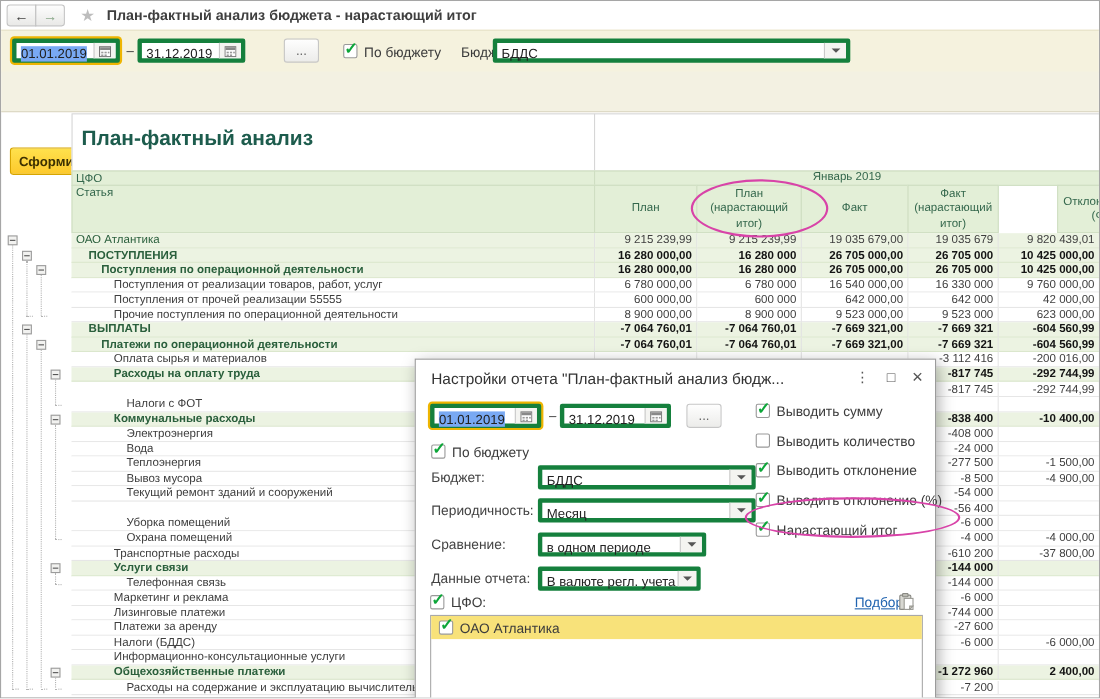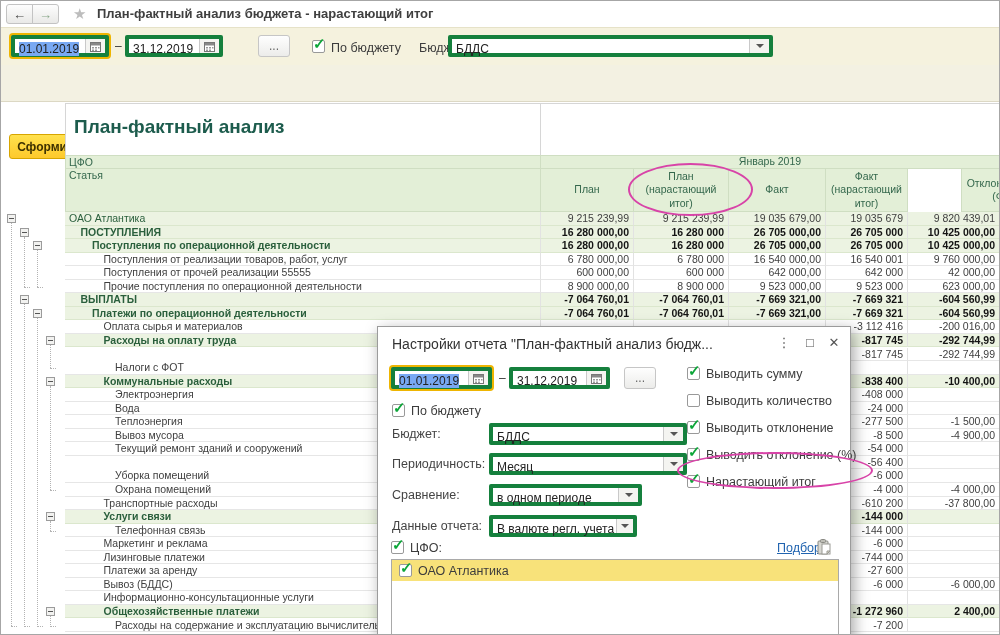--- a/index.html
+++ b/index.html
@@ -274,21 +274,21 @@
         <div class="rcell num" style="left: 569px; width: 95px; pointer-events: auto;">16 280 000</div>
         <div class="rcell num" style="left: 664px; width: 97px; pointer-events: auto;">26 705 000,00</div>
         <div class="rcell num" style="left: 761px; width: 82px; pointer-events: auto;">26 705 000</div>
         <div class="rcell num" style="left: 843px; width: 92px; pointer-events: auto;">10 425 000,00</div>
       </div>
       <div class="rrow" style="top: 251.65px;">
         <div class="rcell labelc" style="left: 0px; width: 476px; padding-left: 38.5px; pointer-events: auto;">Поступления от реализации товаров, работ, услуг</div>
         <div class="rcell num" style="left: 476px; width: 93px; pointer-events: auto;">6 780 000,00</div>
         <div class="rcell num" style="left: 569px; width: 95px; pointer-events: auto;">6 780 000</div>
         <div class="rcell num" style="left: 664px; width: 97px; pointer-events: auto;">16 540 000,00</div>
-        <div class="rcell num" style="left: 761px; width: 82px; pointer-events: auto;">16 540 001</div>
+        <div class="rcell num" style="left: 761px; width: 82px; pointer-events: auto;">16 330 000</div>
         <div class="rcell num" style="left: 843px; width: 92px; pointer-events: auto;">9 760 000,00</div>
       </div>
       <div class="rrow" style="top: 265.2px;">
         <div class="rcell labelc" style="left: 0px; width: 476px; padding-left: 38.5px; pointer-events: auto;">Поступления от прочей реализации 55555</div>
         <div class="rcell num" style="left: 476px; width: 93px; pointer-events: auto;">600 000,00</div>
         <div class="rcell num" style="left: 569px; width: 95px; pointer-events: auto;">600 000</div>
         <div class="rcell num" style="left: 664px; width: 97px; pointer-events: auto;">642 000,00</div>
         <div class="rcell num" style="left: 761px; width: 82px; pointer-events: auto;">642 000</div>
         <div class="rcell num" style="left: 843px; width: 92px; pointer-events: auto;">42 000,00</div>
       </div>
@@ -460,21 +460,21 @@
       </div>
       <div class="rrow" style="top: 563.3px;">
         <div class="rcell labelc" style="left: 0px; width: 476px; padding-left: 38.5px; pointer-events: auto;">Платежи за аренду</div>
         <div class="rcell num" style="left: 476px; width: 93px; pointer-events: auto;"></div>
         <div class="rcell num" style="left: 569px; width: 95px; pointer-events: auto;"></div>
         <div class="rcell num" style="left: 664px; width: 97px; pointer-events: auto;"></div>
         <div class="rcell num" style="left: 761px; width: 82px; pointer-events: auto;">-27 600</div>
         <div class="rcell num" style="left: 843px; width: 92px; pointer-events: auto;"></div>
       </div>
       <div class="rrow" style="top: 576.85px;">
-        <div class="rcell labelc" style="left: 0px; width: 476px; padding-left: 38.5px; pointer-events: auto;">Вывоз (БДДС)</div>
+        <div class="rcell labelc" style="left: 0px; width: 476px; padding-left: 38.5px; pointer-events: auto;">Налоги (БДДС)</div>
         <div class="rcell num" style="left: 476px; width: 93px; pointer-events: auto;"></div>
         <div class="rcell num" style="left: 569px; width: 95px; pointer-events: auto;"></div>
         <div class="rcell num" style="left: 664px; width: 97px; pointer-events: auto;"></div>
         <div class="rcell num" style="left: 761px; width: 82px; pointer-events: auto;">-6 000</div>
         <div class="rcell num" style="left: 843px; width: 92px; pointer-events: auto;">-6 000,00</div>
       </div>
       <div class="rrow" style="top: 590.4px;">
         <div class="rcell labelc" style="left: 0px; width: 476px; padding-left: 38.5px; pointer-events: auto;">Информационно-консультационные услуги</div>
         <div class="rcell num" style="left: 476px; width: 93px; pointer-events: auto;"></div>
         <div class="rcell num" style="left: 569px; width: 95px; pointer-events: auto;"></div>

